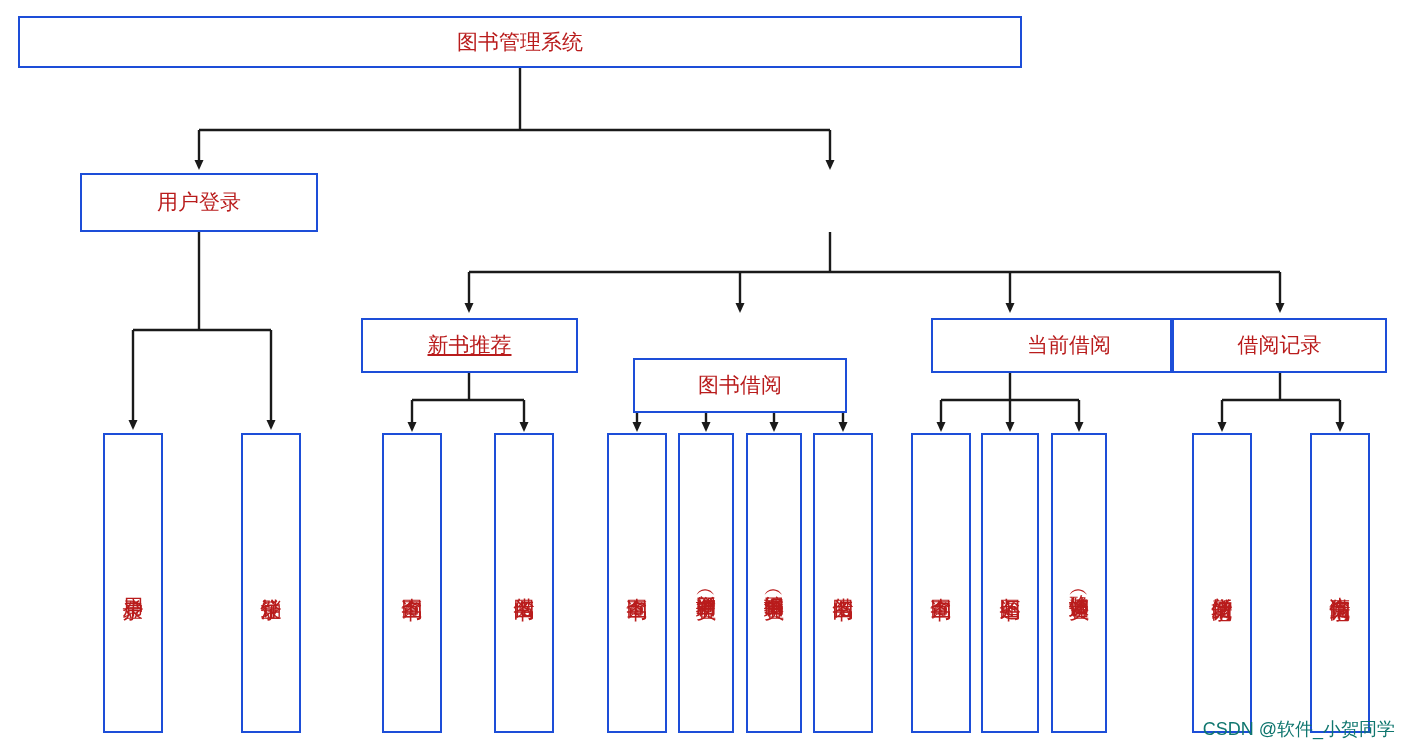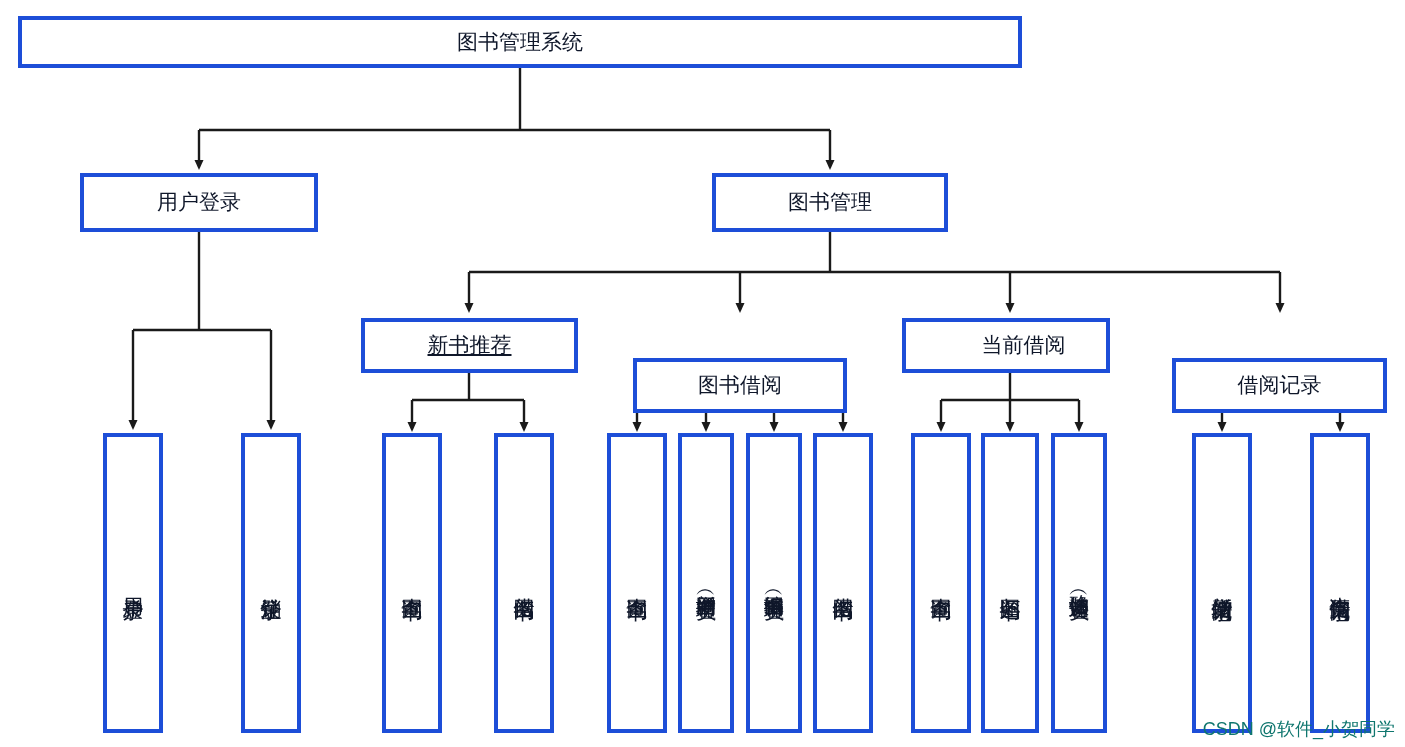--- a/index.html
+++ b/index.html
@@ -22,28 +22,28 @@
     position: absolute;
     left: 0;
     top: 0;
     width: 1405px;
     height: 747px;
     pointer-events: none;
   }
   .node {
     position: absolute;
     box-sizing: border-box;
-    border: 4px solid #1d4ed8;
+    border: 2px solid #1d4ed8;
     background: #ffffff;
     display: flex;
     align-items: center;
     justify-content: center;
     font-size: 21px;
     line-height: 1.18;
-    color: #0f172a;
+    color: #b91c1c;
   }
   .node.vertical {
     writing-mode: vertical-rl;
     text-orientation: upright;
     font-size: 21px;
     letter-spacing: 1px;
     line-height: 1.15;
     padding: 8px 2px;
   }
   .node.vertical.narrow {
@@ -109,26 +109,25 @@
       <path d="M1280,373 L1280,400"></path>
       <path d="M1222,400 L1340,400"></path>
       <path d="M1222,400 L1222,427" marker-end="url(#arrow)"></path>
       <path d="M1340,400 L1340,427" marker-end="url(#arrow)"></path>
     </g>
   </svg>
 
   <div class="node" style="left:18px; top:16px; width:1004px; height:52px;">图书管理系统</div>
 
   <div class="node" style="left:80px; top:173px; width:238px; height:59px;">用户登录</div>
-  <div class="node" style="left:712px; top:173px; width:236px; height:59px;">图书管理</div>
 
   <div class="node" style="left:361px; top:318px; width:217px; height:55px;text-decoration:underline;">新书推荐</div>
   <div class="node" style="left:633px; top:318px; width:214px; height:55px;margin-top:40px;">图书借阅</div>
-  <div class="node" style="left:902px; top:318px; width:208px; height:55px;padding-left:35px;">当前借阅</div>
-  <div class="node" style="left:1172px; top:318px; width:215px; height:55px;margin-top:40px;">借阅记录</div>
+  <div class="node" style="left:931px; top:318px; width:241px; height:55px;padding-left:35px;">当前借阅</div>
+  <div class="node" style="left:1172px; top:318px; width:215px; height:55px;">借阅记录</div>
 
   <div class="node vertical" style="left:103px; top:433px; width:60px; height:300px;">用户登录</div>
   <div class="node vertical" style="left:241px; top:433px; width:60px; height:300px;">注销登录</div>
 
   <div class="node vertical" style="left:382px; top:433px; width:60px; height:300px;">查询图书</div>
   <div class="node vertical" style="left:494px; top:433px; width:60px; height:300px;">借阅图书</div>
 
   <div class="node vertical" style="left:607px; top:433px; width:60px; height:300px;">查询图书</div>
   <div class="node vertical narrow" style="left:678px; top:433px; width:56px; height:300px;">新增图书（管理员）</div>
   <div class="node vertical narrow" style="left:746px; top:433px; width:56px; height:300px;">编辑图书（管理员）</div>

